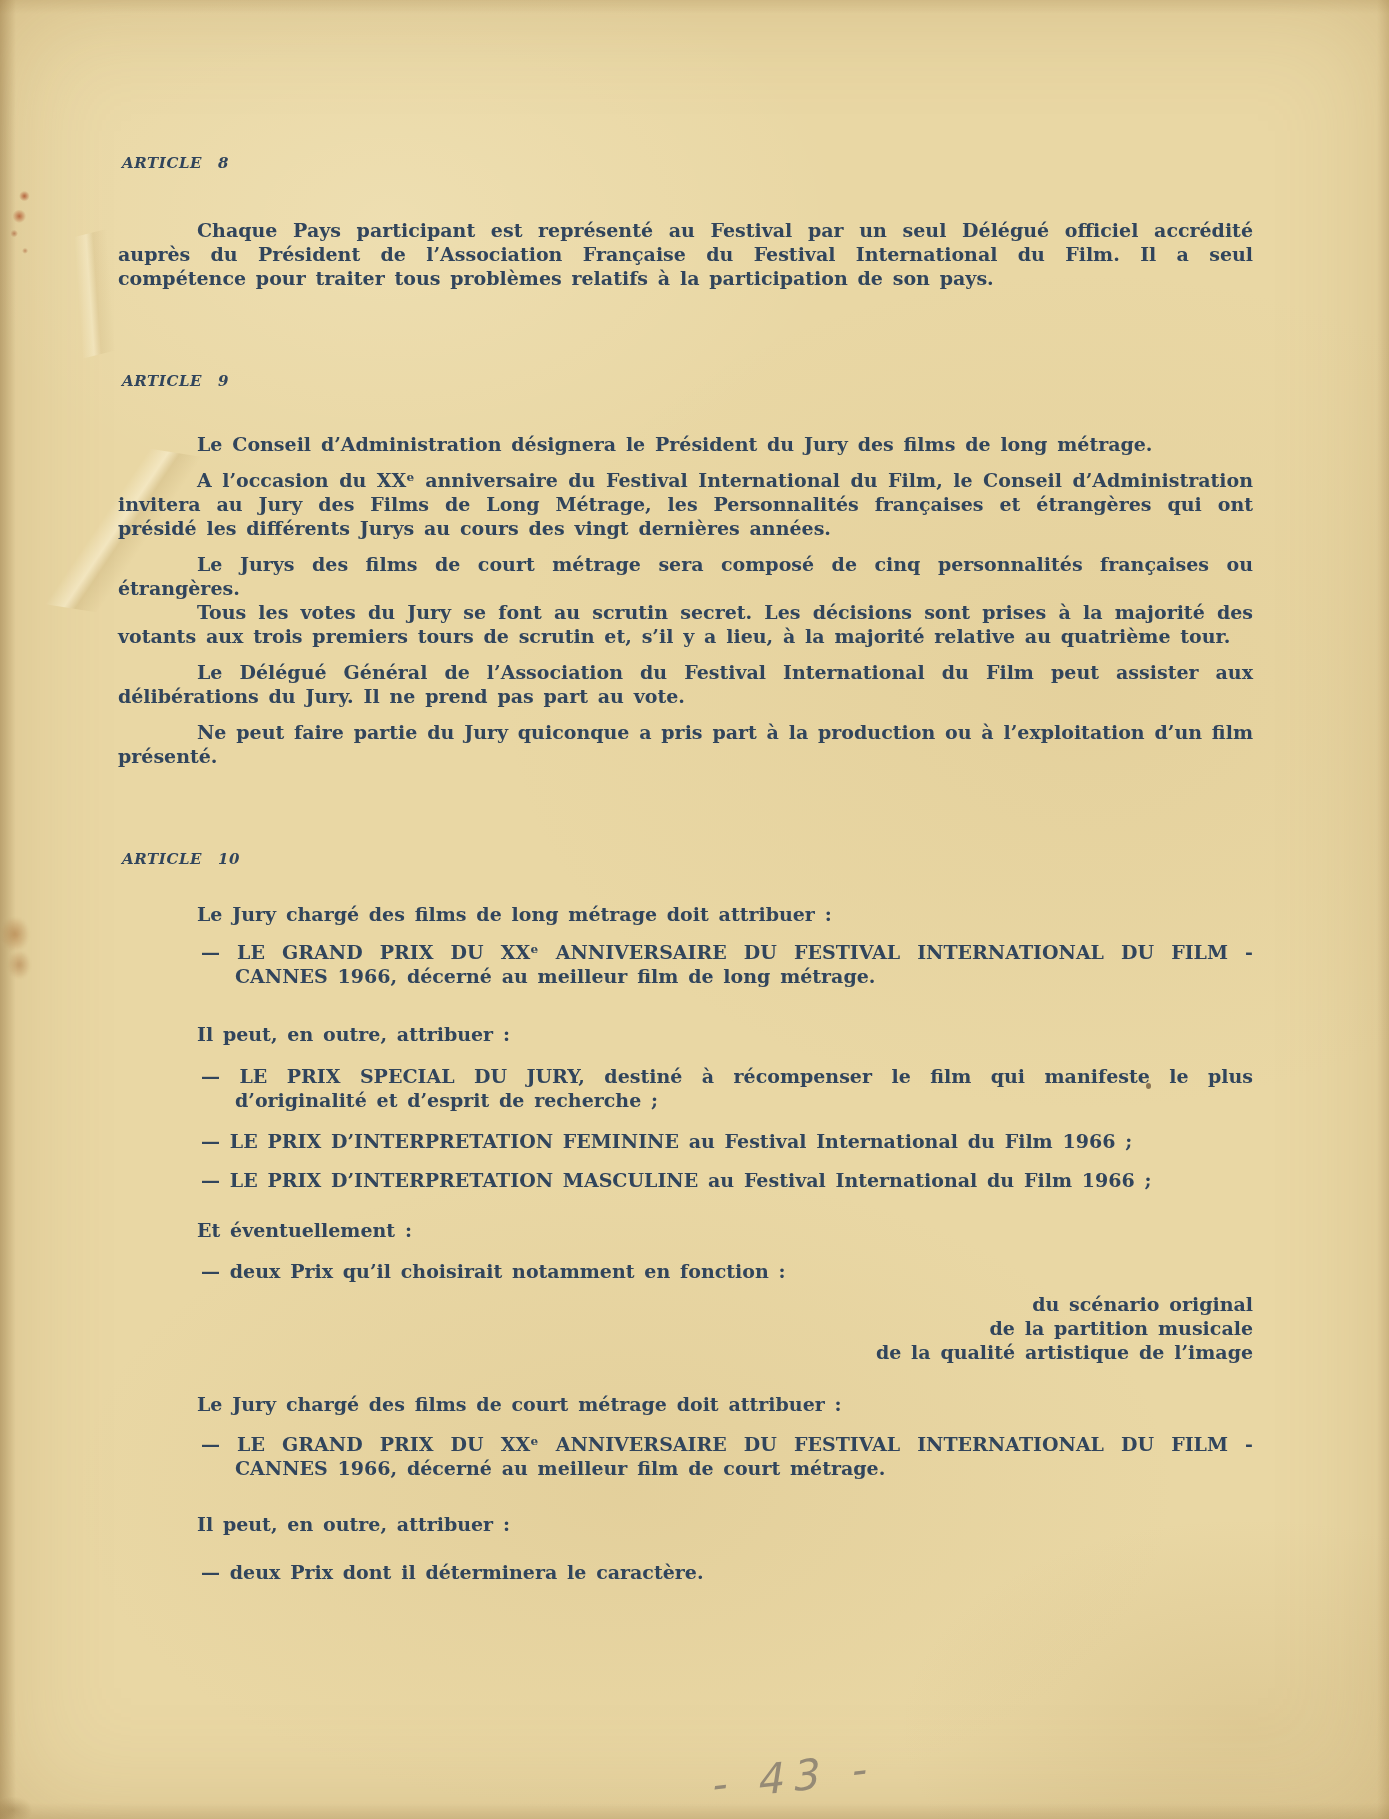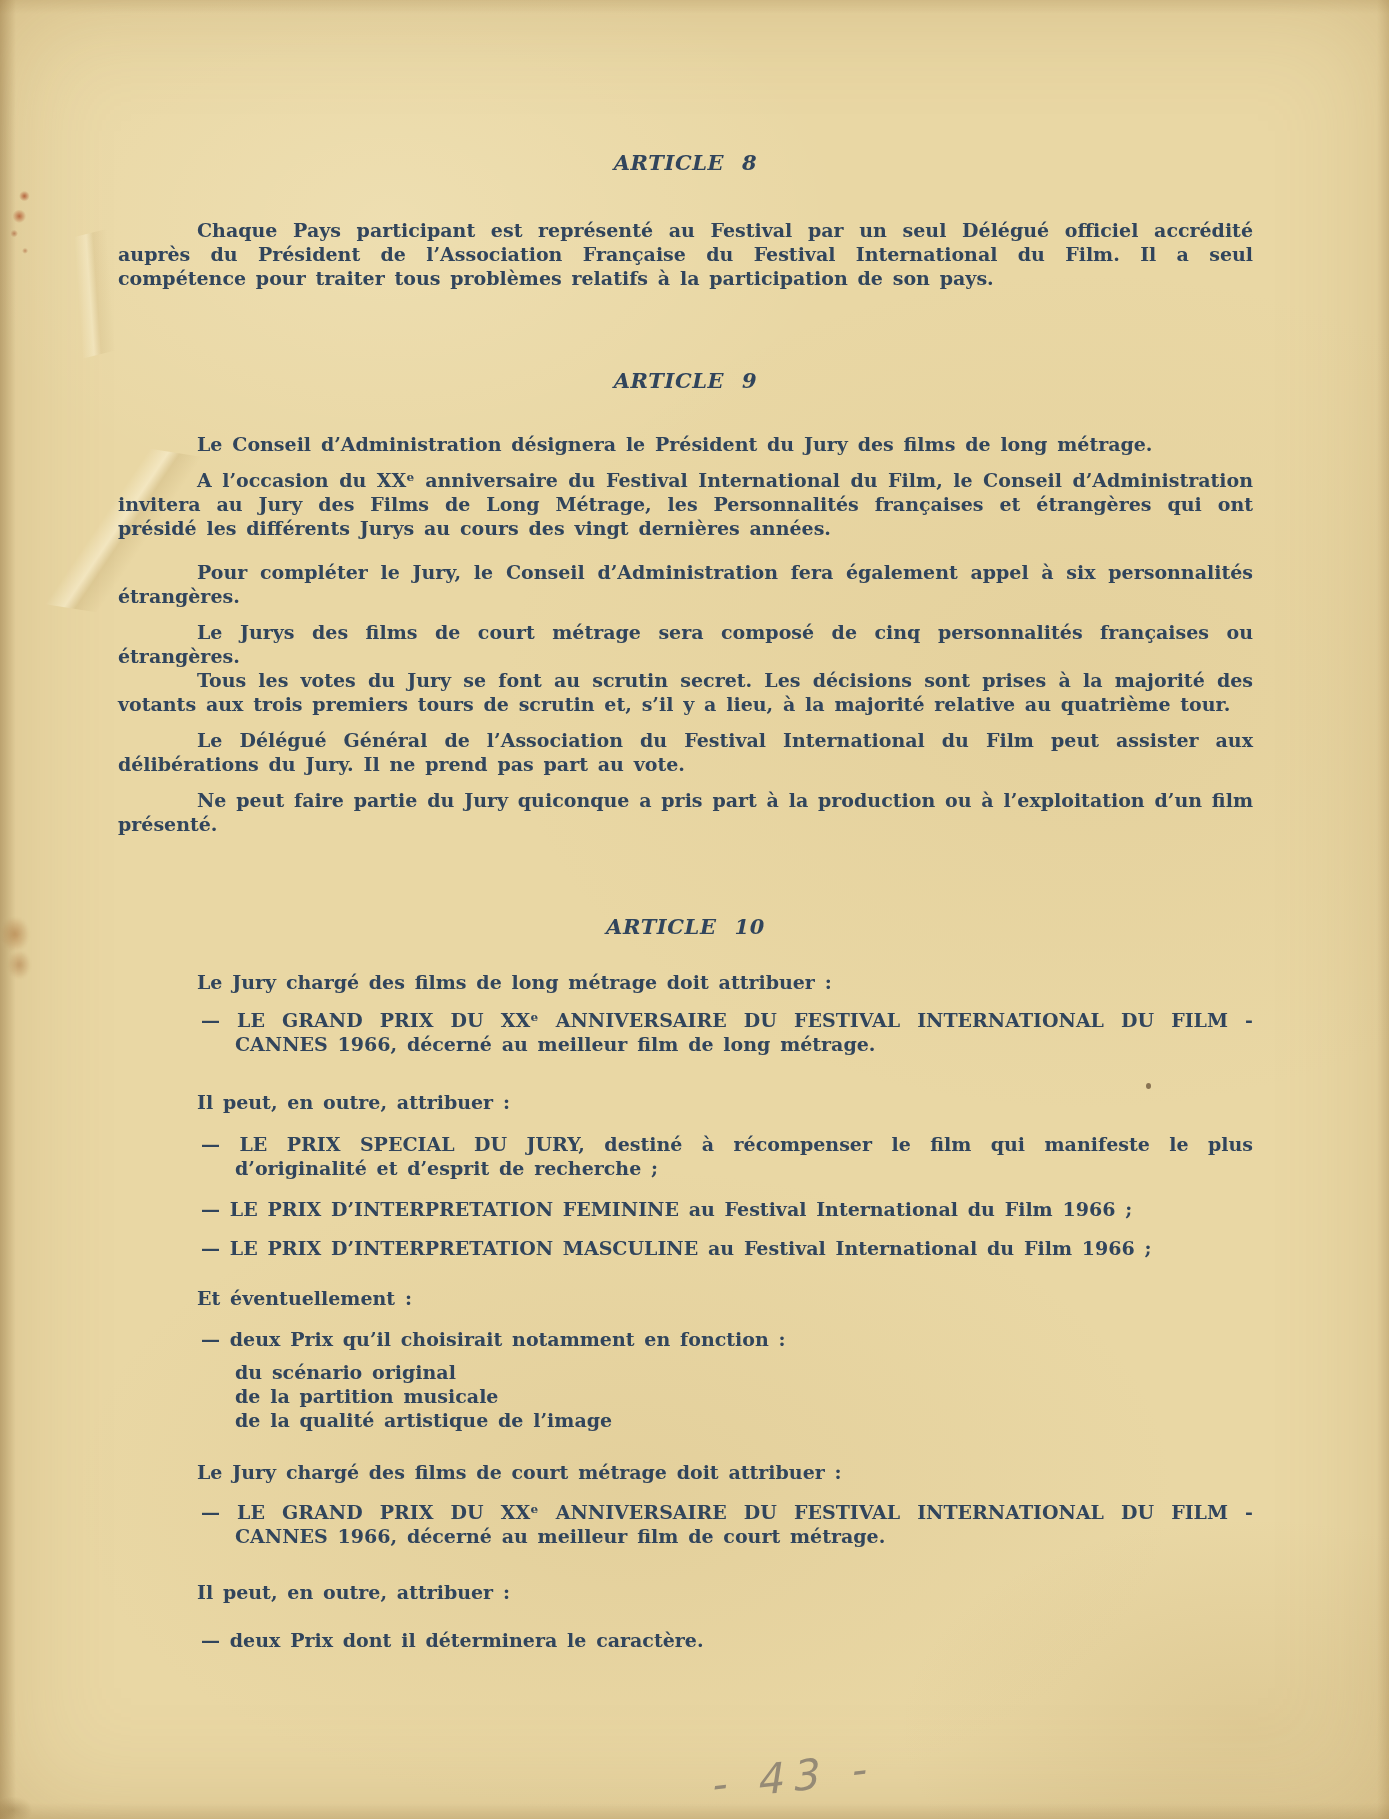--- a/index.html
+++ b/index.html
@@ -67,34 +67,33 @@
     background: radial-gradient(ellipse 26px 18px at 35% 60%, rgba(120,88,40,0.30), rgba(120,88,40,0) 75%);
   }
 
   
   .page-body {
     position: absolute; left: 118px; top: 0; width: 1135px;
     color: #31455c;
   }
   .article-heading {
     margin: 4px;
-    font-size: 21px; line-height: 26px;
+    font-size: 15px; line-height: 26px;
     font-weight: bold; font-style: italic;
-    text-align: center;
     letter-spacing: 0.6px; word-spacing: 10px;
   }
   .p, .li, .sub {
     margin: 0;
     font-size: 19px; line-height: 24px;
     font-weight: bold;
     word-spacing: 3.2px;
   }
   .p  { text-align: justify; text-indent: 79px; }
   .li { text-align: justify; padding-left: 117px; text-indent: -34px; }
-  .sub { padding-left: 117px; }
+  .sub { padding-left: 117px; text-align: right; }
 
   .handwritten {
     position: absolute; left: 712px; top: 1752px;
     font-family: "DejaVu Sans", "Liberation Sans", sans-serif;
     font-size: 42px; font-style: italic;
     color: #8d8372;
     letter-spacing: 9px;
     transform: rotate(-6deg) skewX(-4deg);
     opacity: 0.9;
   }
@@ -116,21 +115,20 @@
 
     <section>
       <h2 class="article-heading" style="margin-top:150px">ARTICLE 8</h2>
       <p class="p" style="margin-top:42px">Chaque Pays participant est représenté au Festival par un seul Délégué officiel accrédité auprès du Président de l’Association Française du Festival International du Film. Il a seul compétence pour traiter tous problèmes relatifs à la participation de son pays.</p>
     </section>
 
     <section>
       <h2 class="article-heading" style="margin-top:78px">ARTICLE 9</h2>
       <p class="p" style="margin-top:38px">Le Conseil d’Administration désignera le Président du Jury des films de long métrage.</p>
       <p class="p" style="margin-top:12px">A l’occasion du XXᵉ anniversaire du Festival International du Film, le Conseil d’Administration invitera au Jury des Films de Long Métrage, les Personnalités françaises et étrangères qui ont présidé les différents Jurys au cours des vingt dernières années.</p>
-      <p class="p" style="margin-top:20px">Pour compléter le Jury, le Conseil d’Administration fera également appel à six personnalités étrangères.</p>
       <p class="p" style="margin-top:12px">Le Jurys des films de court métrage sera composé de cinq personnalités françaises ou étrangères.</p>
       <p class="p" style="">Tous les votes du Jury se font au scrutin secret. Les décisions sont prises à la majorité des votants aux trois premiers tours de scrutin et, s’il y a lieu, à la majorité relative au quatrième tour.</p>
       <p class="p" style="margin-top:12px">Le Délégué Général de l’Association du Festival International du Film peut assister aux délibérations du Jury. Il ne prend pas part au vote.</p>
       <p class="p" style="margin-top:12px">Ne peut faire partie du Jury quiconque a pris part à la production ou à l’exploitation d’un film présenté.</p>
     </section>
 
     <section>
       <h2 class="article-heading" style="margin-top:78px">ARTICLE 10</h2>
       <p class="p" style="margin-top:30px">Le Jury chargé des films de long métrage doit attribuer :</p>
       <p class="li" style="margin-top:14px">— LE GRAND PRIX DU XXᵉ ANNIVERSAIRE DU FESTIVAL INTERNATIONAL DU FILM - CANNES 1966, décerné au meilleur film de long métrage.</p>

